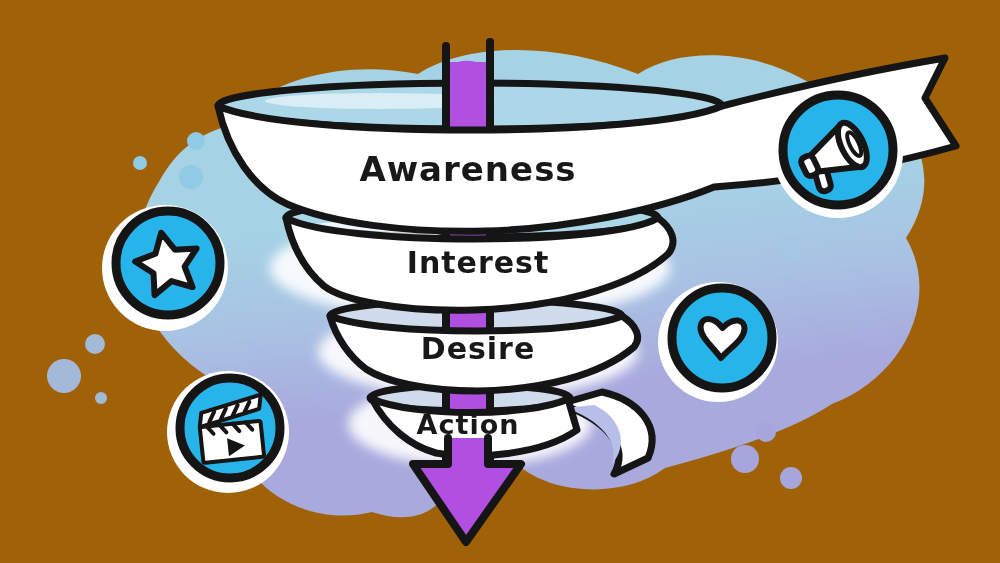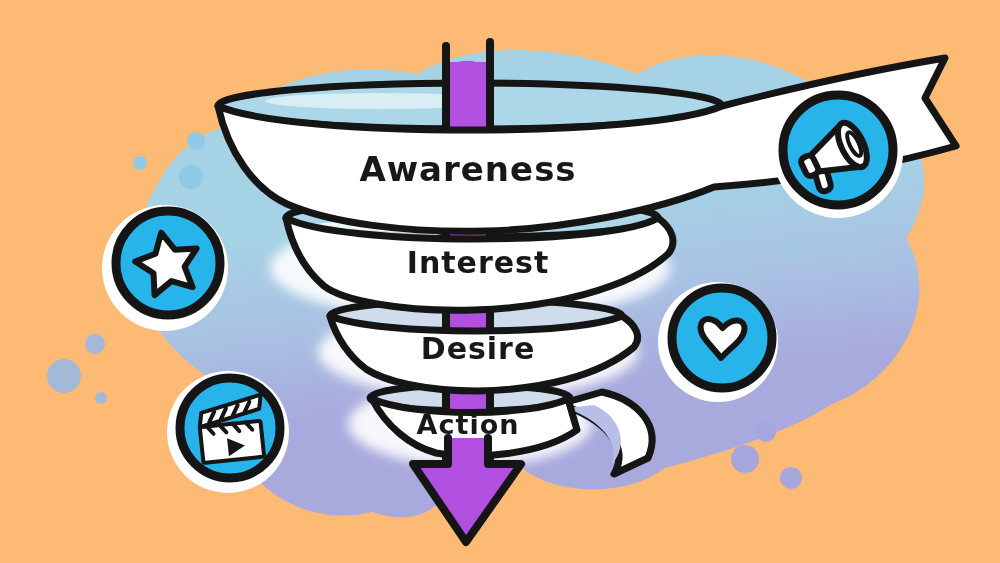--- a/index.html
+++ b/index.html
@@ -1,17 +1,17 @@
 <!DOCTYPE html>
 <html style="--outline: #151515; --purple: #b04fe0; --circle-blue: #27b4ea; --blob-top: #a5d2e5; --blob-mid: #a9c2e3; --blob-bottom: #a8a9dd; --mouth-blue: #abd7e8; --mouth-pale: #cfdcec; --fold-shade-blue: #c4dcee; --fold-shade-lavender: #b7bfe8; --band-white: #ffffff; --dot-blue: #8fcbe4; --dot-gray-blue: #a4b8d7; --dot-light-blue: #a6c6e6; --dot-lavender: #a7a6dc;"><head>
 <meta charset="utf-8">
 <style>
   html,body{margin:0;padding:0;background:#ffffff;}
   .canvas{
-    position:relative;width:1000px;height:563px;background:#fdba74;overflow:hidden;
+    position:relative;width:1000px;height:563px;background:#a16207;overflow:hidden;
     font-family:"DejaVu Sans",sans-serif;
   }
   svg{display:block}
   .band{fill:var(--band-white);stroke:var(--outline);stroke-width:7;stroke-linejoin:round;stroke-linecap:round;}
   .mouth{stroke:var(--outline);stroke-width:7;}
   .shaft-line{stroke:var(--outline);stroke-width:8;stroke-linecap:round;fill:none;}
   .purple-fill{fill:var(--purple);}
   .arrow-head{fill:var(--purple);stroke:var(--outline);stroke-width:8;stroke-linejoin:round;stroke-linecap:round;}
   .blue-circle{fill:var(--circle-blue);stroke:var(--outline);stroke-width:9;}
   .glyph{fill:#ffffff;stroke:var(--outline);stroke-width:6;stroke-linejoin:round;stroke-linecap:round;}

